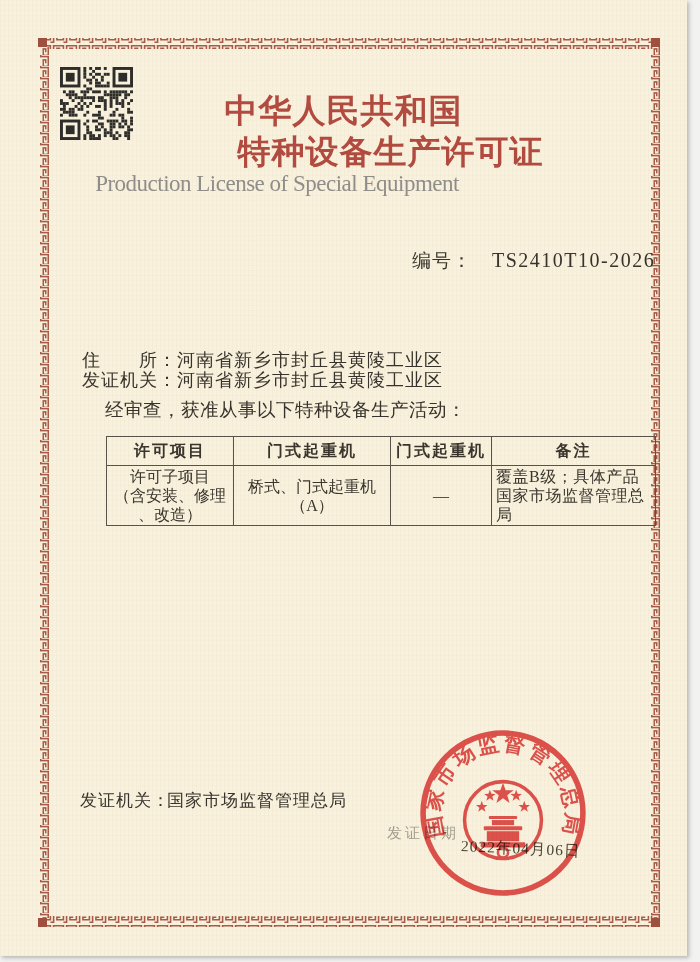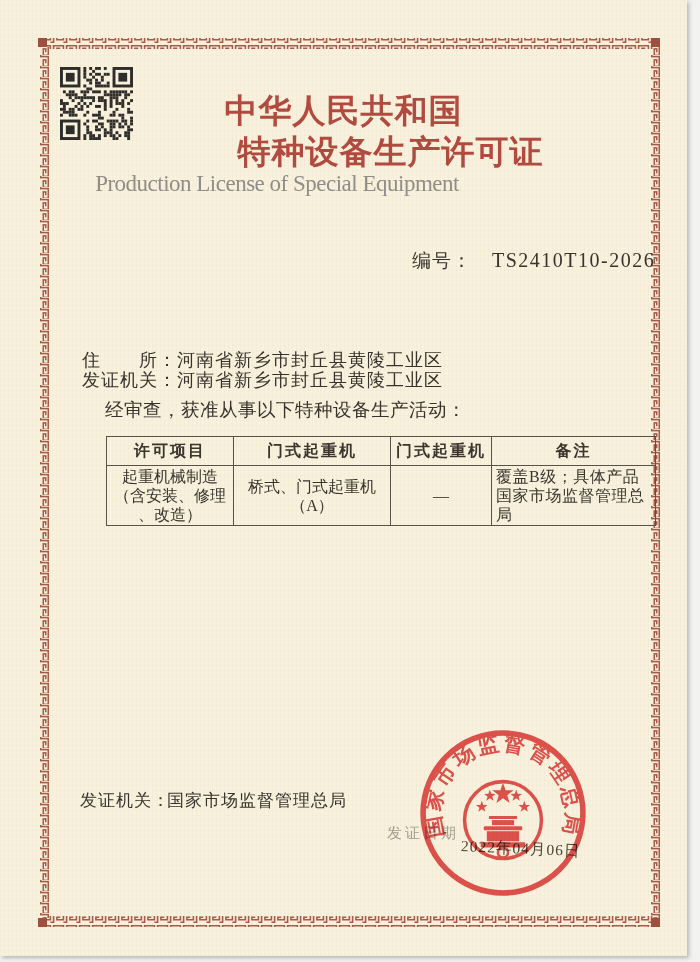--- a/index.html
+++ b/index.html
@@ -335,21 +335,21 @@
     <thead>
       <tr>
         <th>许可项目</th>
         <th>门式起重机</th>
         <th>门式起重机</th>
         <th>备注</th>
       </tr>
     </thead>
     <tbody>
       <tr>
-        <td class="c1">起重机械制造
+        <td class="c1">许可子项目
 （含安装、修理
 、改造）</td>
         <td class="c2">桥式、门式起重机
 （A）</td>
         <td class="c3">—</td>
         <td class="c4">覆盖B级；具体产品
 国家市场监督管理总局</td>
       </tr>
     </tbody>
   </table>

